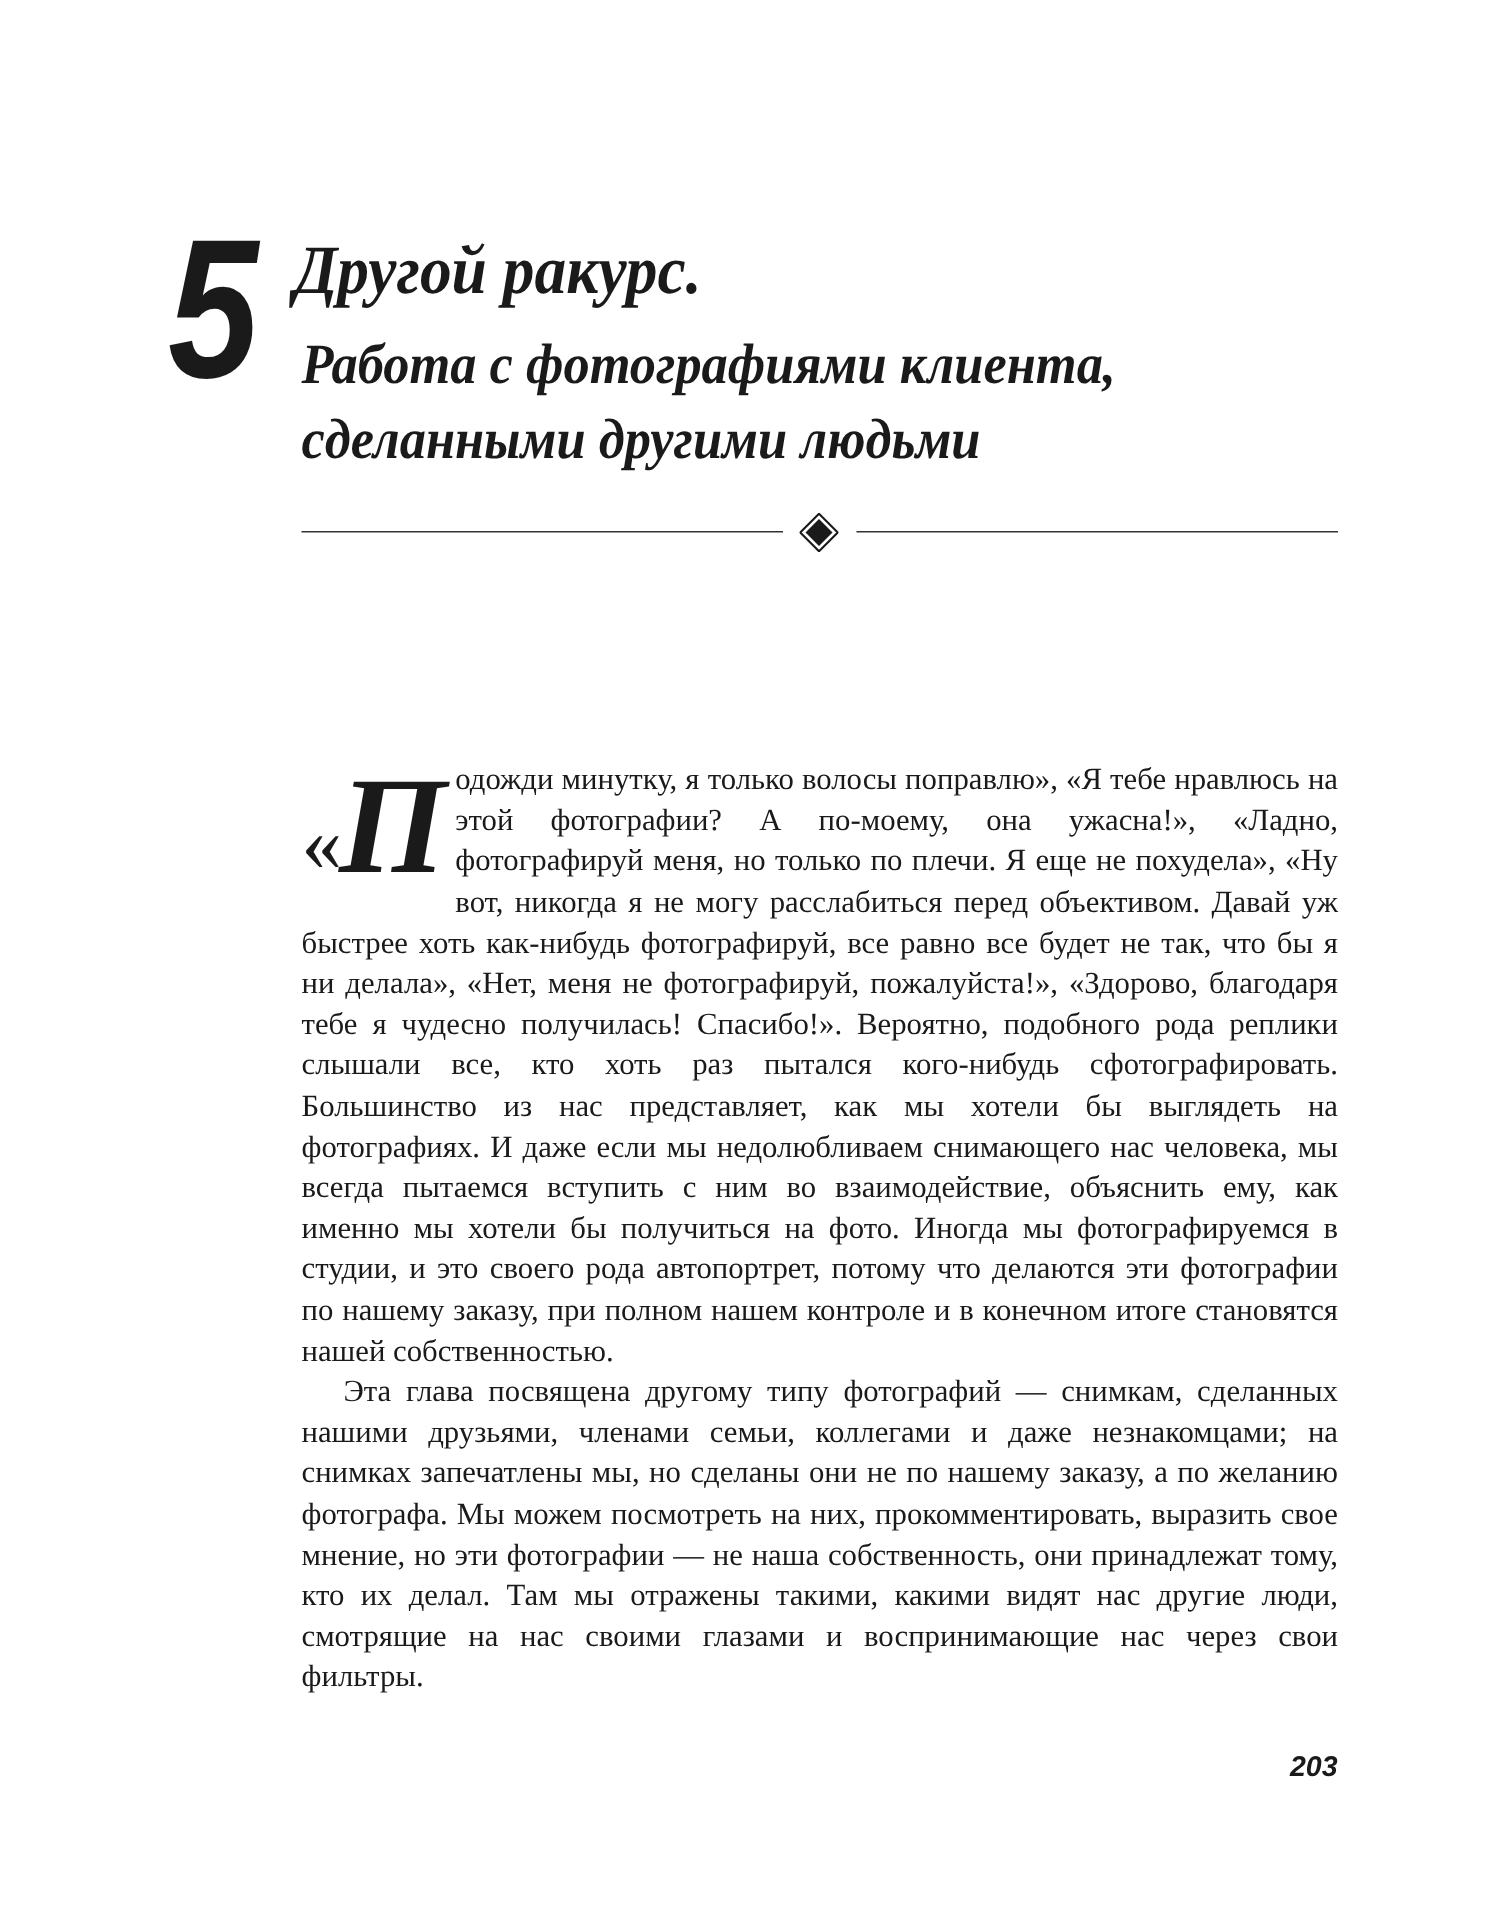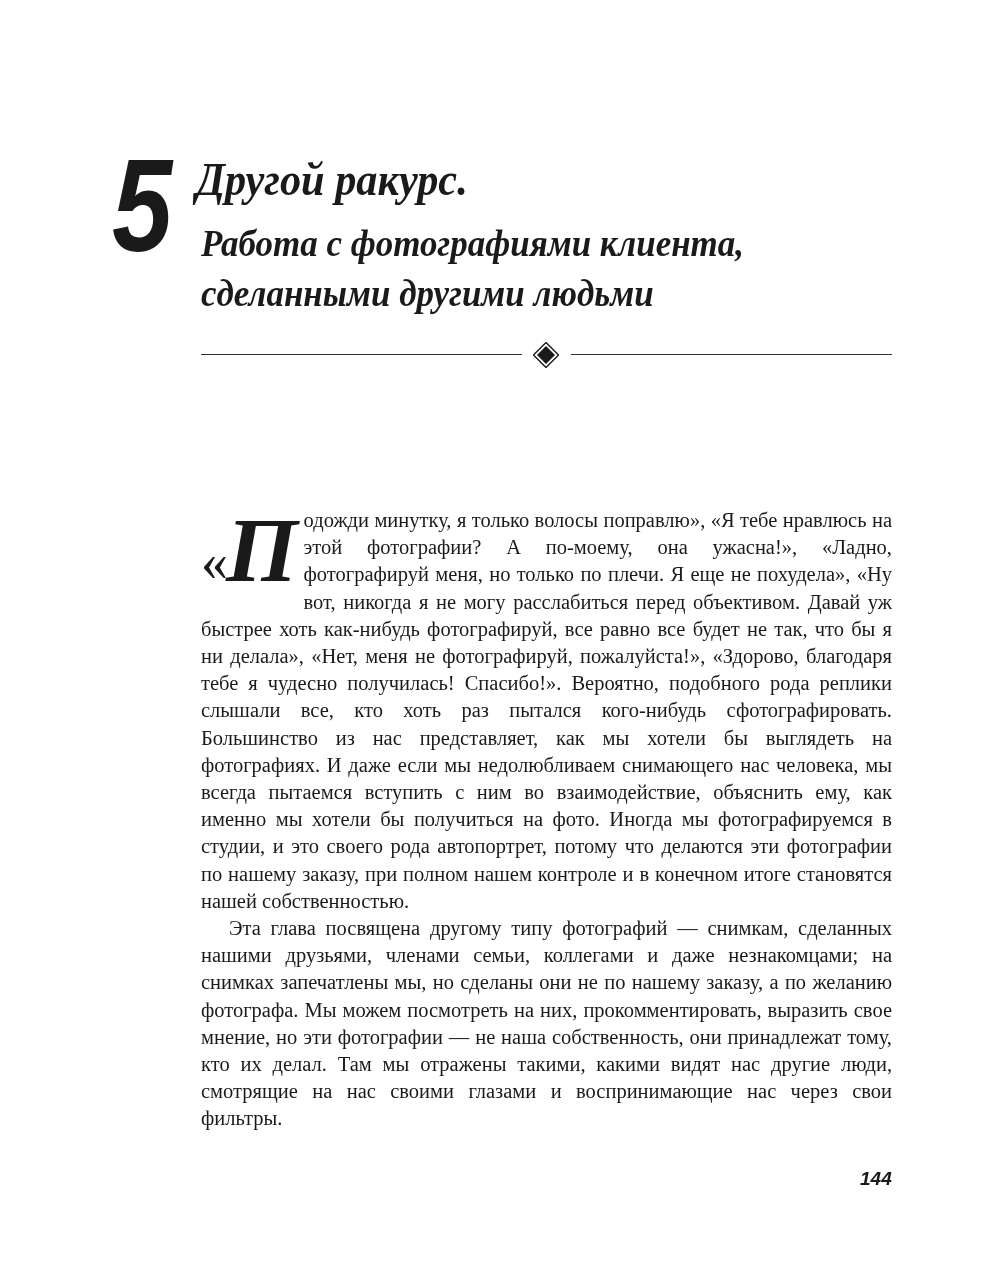--- a/index.html
+++ b/index.html
@@ -42,13 +42,13 @@
   <p>
     <span class="dropcap-wrap">
       <span class="dq">«</span>
         <span class="dc">П</span>
     </span>
     <span>одожди минутку, я только волосы поправлю», «Я тебе нрав­люсь на этой фотографии? А по-моему, она ужасна!», «Ладно, фотографируй меня, но только по плечи. Я еще не похудела», «Ну вот, никогда я не могу расслабиться перед объективом. Давай уж быстрее хоть как-нибудь фотографируй, все равно все будет не так, что бы я ни делала», «Нет, меня не фотографируй, пожалуйста!», «Здорово, благодаря тебе я чудесно получилась! Спасибо!». Вероятно, подобного рода реплики слышали все, кто хоть раз пытался кого-ни­будь сфотографировать. Большинство из нас представляет, как мы хотели бы выглядеть на фотографиях. И даже если мы недолюбли­ваем снимающего нас человека, мы всегда пытаемся вступить с ним во взаимодействие, объяснить ему, как именно мы хотели бы полу­читься на фото. Иногда мы фотографируемся в студии, и это своего рода автопортрет, потому что делаются эти фотографии по нашему заказу, при полном нашем контроле и в конечном итоге становятся нашей собственностью.</span>
   </p>
   <p class="indent">Эта глава посвящена другому типу фотографий — снимкам, сделан­ных нашими друзьями, членами семьи, коллегами и даже незнаком­цами; на снимках запечатлены мы, но сделаны они не по нашему заказу, а по желанию фотографа. Мы можем посмотреть на них, прокомменти­ровать, выразить свое мнение, но эти фотографии — не наша собствен­ность, они принадлежат тому, кто их делал. Там мы отражены такими, какими видят нас другие люди, смотрящие на нас своими глазами и воспринимающие нас через свои фильтры.</p>
 </div>
 
-<div class="page-num">144</div>
+<div class="page-num">203</div>
 
 </body></html>

